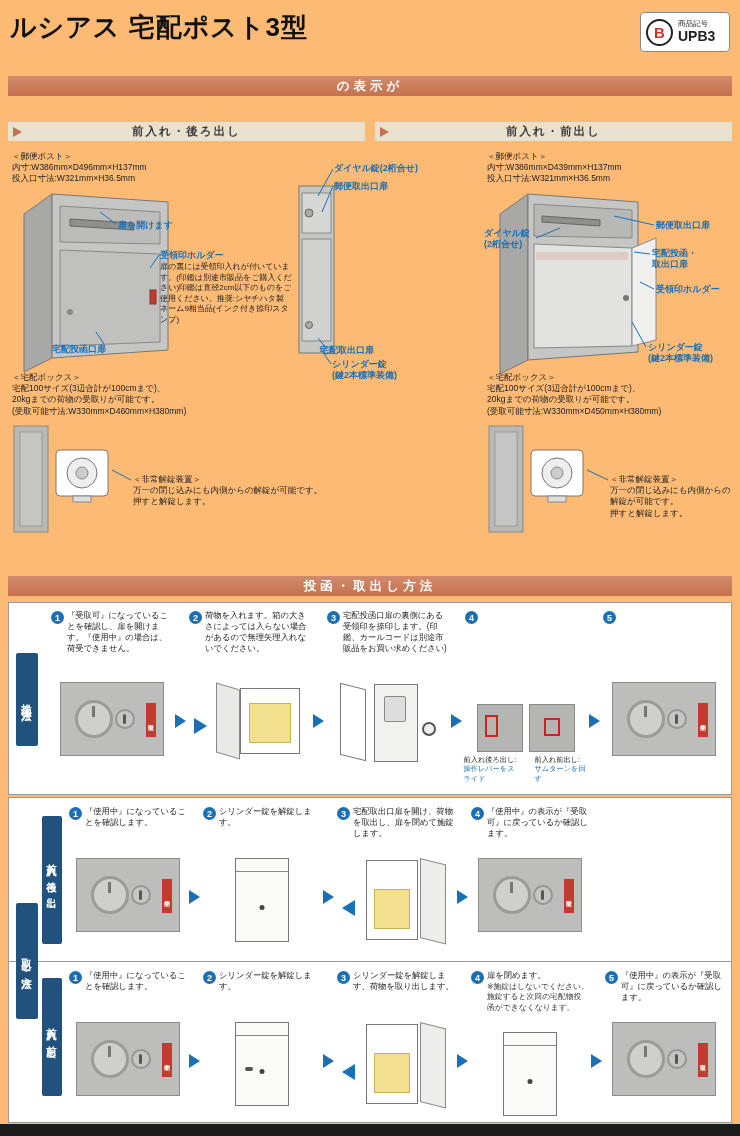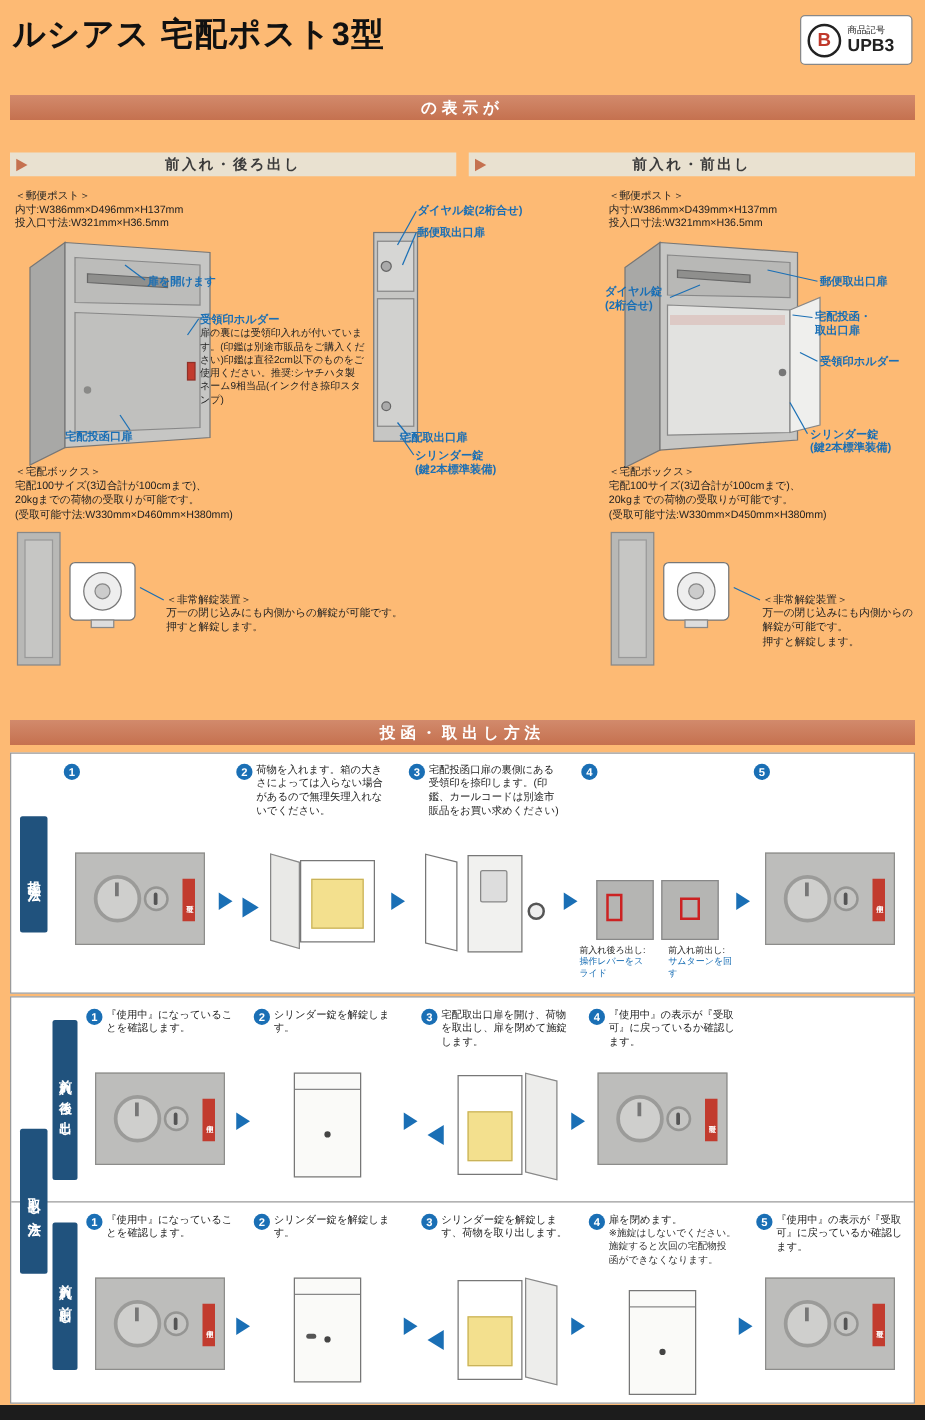--- a/index.html
+++ b/index.html
@@ -262,20 +262,21 @@
 
   <div class="bar abs" style="left:8px;top:576px;width:724px;height:20px">投函・取出し方法</div>
 
   <div class="rowbox r1" style="left:8px;top:602px;width:724px;height:193px">
     <div class="vlabel" style="left:7px;top:50px;width:22px;height:93px">投函方法</div>
     <div class="steps" style="left:42px;top:7px;height:182px">
 
       <div class="step">
         <div class="shead">
           <span class="snum">1</span>
+          <span class="stext">『受取可』になっていることを確認し、扉を開けます。『使用中』の場合は、荷受できません。</span>
         </div>
         <div class="simg" style="top:72px">
           <div class="ill-panel">
             <div class="ip-dial"></div>
             <div class="ip-key"></div>
             <div class="ip-tag">
                 <span>受取可</span>
               </div>
           </div>
         </div>

